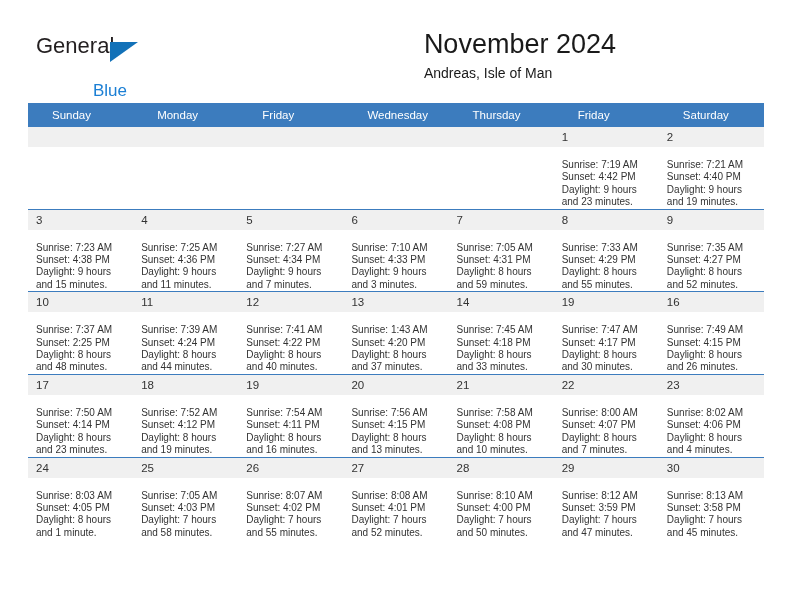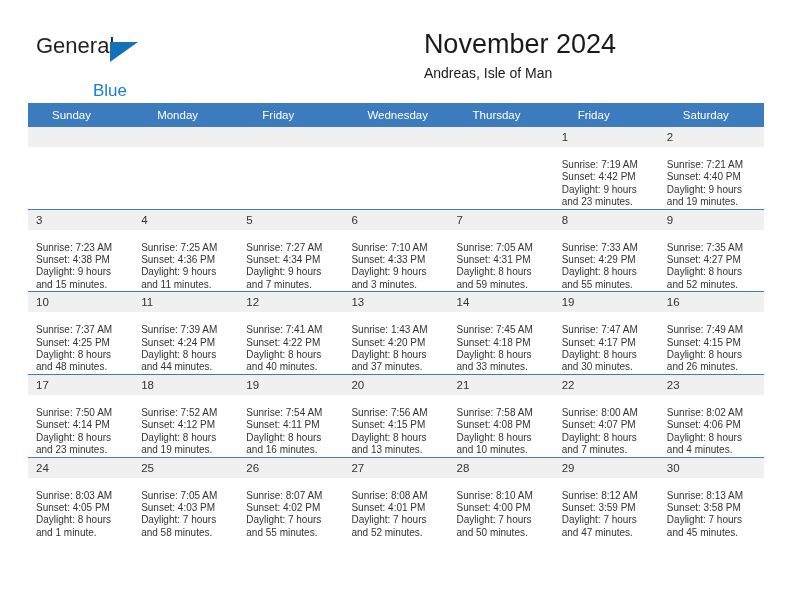--- a/index.html
+++ b/index.html
@@ -274,21 +274,21 @@
               <div>Daylight: 8 hours</div>
               <div>and 52 minutes.</div>
             </div>
           </td>
         </tr>
         <tr class="week-row">
           <td>
             <div class="daynum">10</div>
             <div class="cell-body">
               <div>Sunrise: 7:37 AM</div>
-              <div>Sunset: 4:25 PM</div>
+              <div>Sunset: 2:25 PM</div>
               <div>Daylight: 8 hours</div>
               <div>and 48 minutes.</div>
             </div>
           </td>
           <td>
             <div class="daynum">11</div>
             <div class="cell-body">
               <div>Sunrise: 7:39 AM</div>
               <div>Sunset: 4:24 PM</div>
               <div>Daylight: 8 hours</div>

